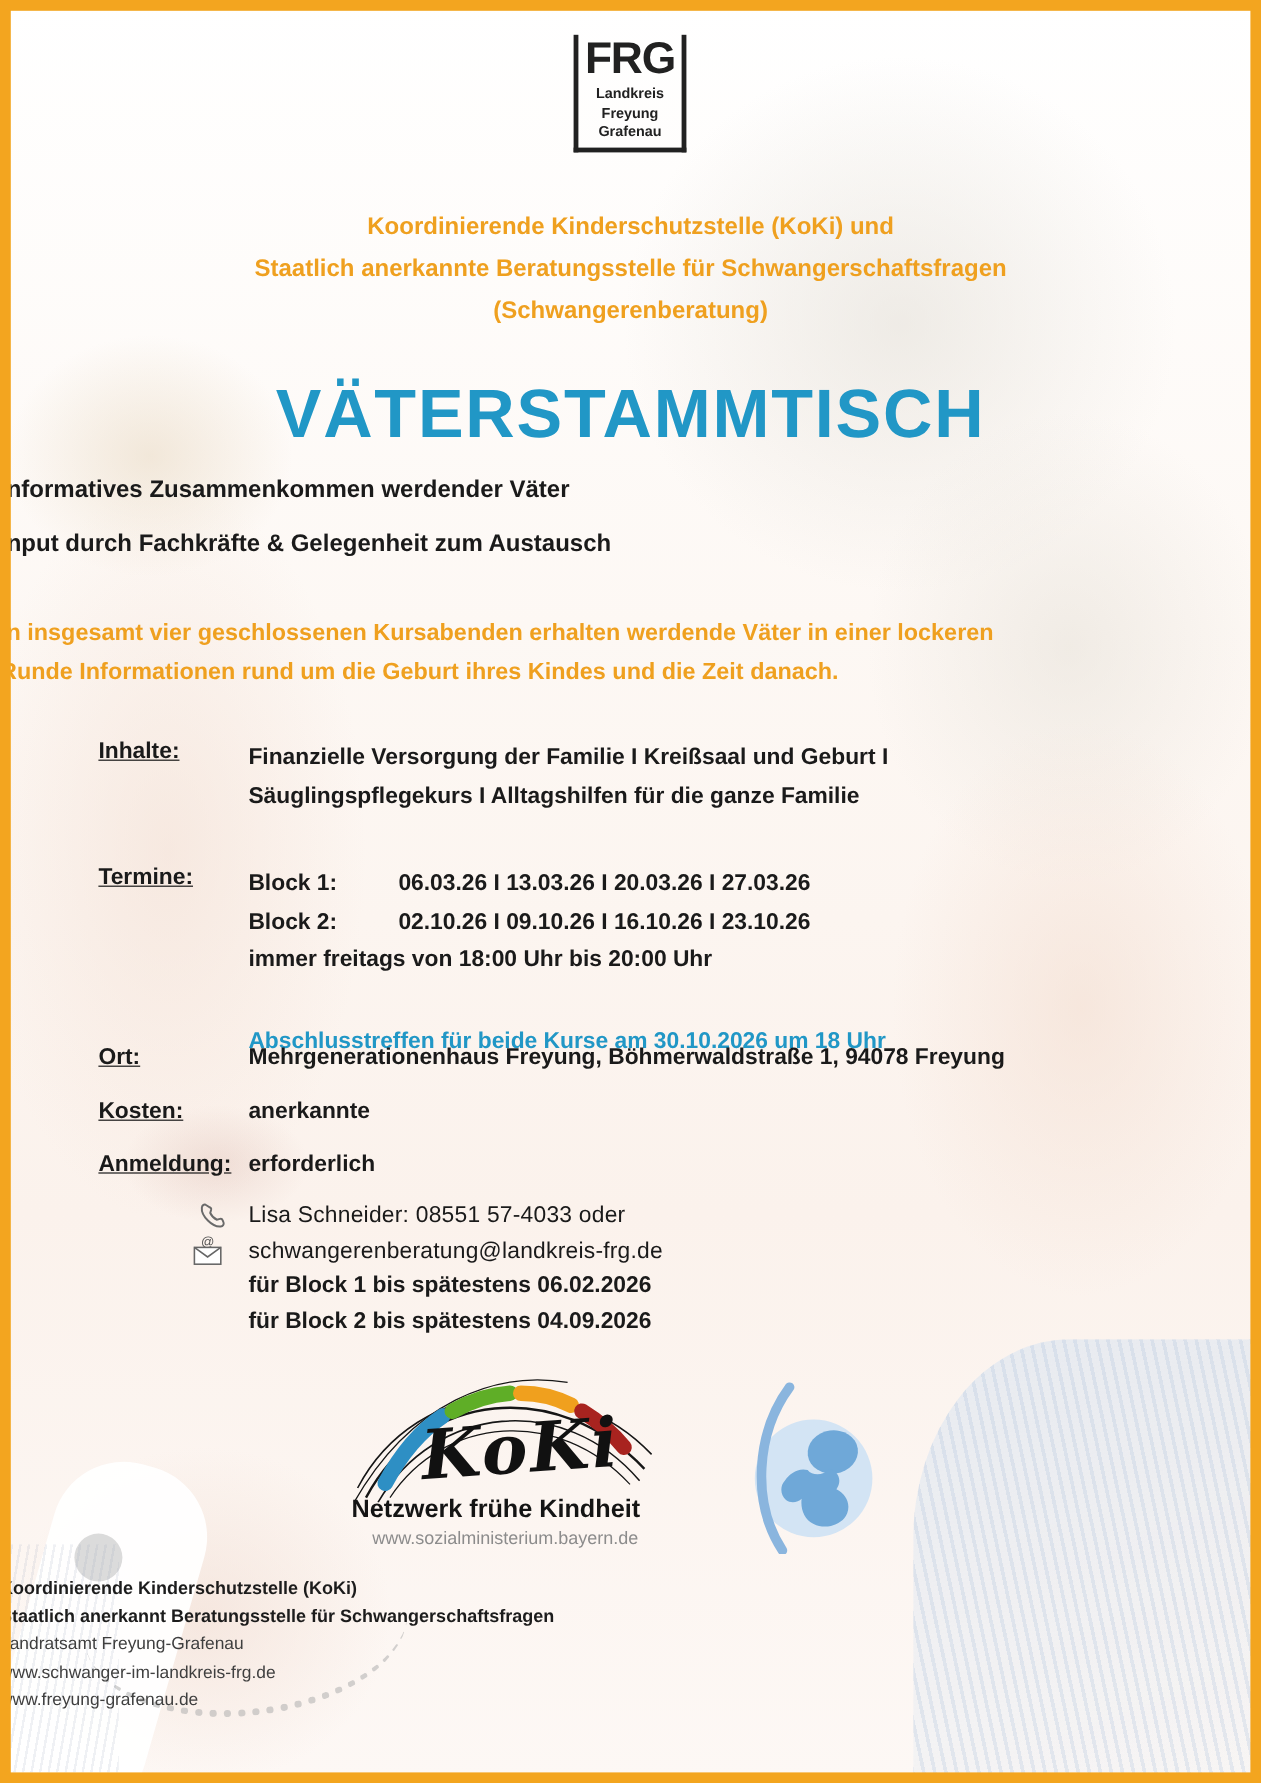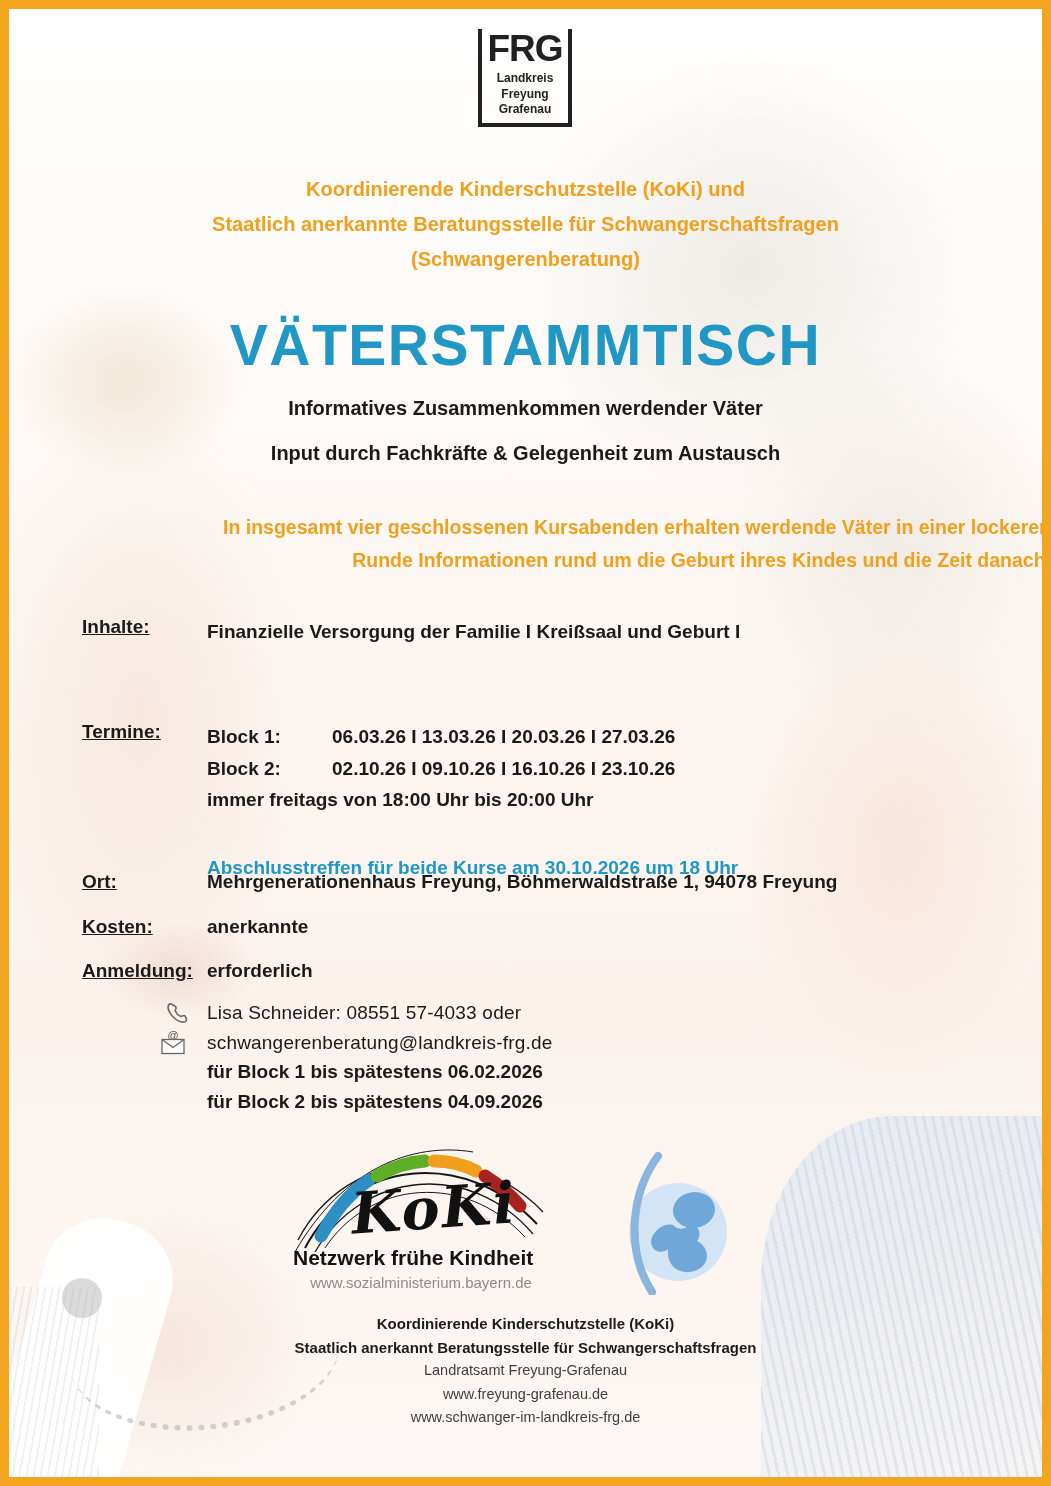--- a/index.html
+++ b/index.html
@@ -53,25 +53,25 @@
   .frg-box { width:94px; min-height:98px; border:4px solid #212121; border-top:none; padding-bottom:4px; }
   .frg-word { font-size:37px; font-weight:bold; letter-spacing:-1px; line-height:40px; margin-top:-3px; color:#212121; }
   .frg-lines { font-size:12px; font-weight:bold; line-height:15.5px; color:#212121; margin-top:2px; }
 
   .org-header { left:0; top:172px; width:100%; text-align:center;
     color:#EFA01F; font-weight:bold; font-size:20px; line-height:35px; }
 
   .main-title { left:0; top:312px; width:100%; text-align:center; margin:0;
     color:#2197C6; font-size:57px; font-weight:bold; letter-spacing:1.5px; }
 
-  .subtitle { left:0; width:100%; text-align:center; font-size:20px; font-weight:bold; }
+  .subtitle { left:0; width:100%; text-align:left; font-size:20px; font-weight:bold; }
   .subtitle-1 { top:397px; }
   .subtitle-2 { top:442px; }
 
-  .intro { left:0; top:511px; width:100%; text-align:right;
+  .intro { left:0; top:511px; width:100%; text-align:left;
     color:#EFA01F; font-weight:bold; font-size:19.5px; line-height:33px; }
 
   .row { left:82px; font-size:19px; font-weight:bold; }
   .row .label { position:absolute; left:0; white-space:nowrap;text-decoration:underline; }
   .row .rcontent { position:absolute; left:125px; white-space:nowrap; }
   .row-inhalte { top:616px; } .row-inhalte .rcontent { line-height:32px; }
   .row-termine { top:721px; } .row-termine .rcontent { line-height:31.5px; }
   .block-label { display:inline-block; width:125px; }
   .row-final { left:207px; top:857px; color:#2197C6; font-size:19px; font-weight:bold; }
   .row-ort { top:871px; } .row-kosten { top:916px; } .row-anmeldung { top:960px; }
@@ -90,21 +90,21 @@
   .koki-name { position:absolute; left:58px; top:34px;
     font-family:"DejaVu Serif", serif; font-style:italic; font-weight:bold;
     font-size:57px; color:#111; transform:rotate(-4deg); letter-spacing:2px; }
   .koki-tagline { position:absolute; left:0; top:106px; width:100%; text-align:left;
     font-size:21px; font-weight:bold; color:#141414; }
   .koki-url { position:absolute; left:0; top:134px; width:100%; text-align:center;
     font-size:15px; color:#8c8c8c; }
 
   .baby-logo { left:610px; top:1150px; }
 
-  .footer { left:0; top:1312px; width:100%; text-align:center; line-height:23.5px; }
+  .footer { left:0; top:1312px; width:100%; line-height:23.5px; }
   .footer .f-bold { font-size:15px; font-weight:bold; color:#1c1c1c; }
   .footer .f-reg { font-size:14.5px; color:#3f3f3f; }
 </style>
 </head>
 <body>
 
 <div class="page">
 
   <div class="bg">
     <div class="bg-tint"></div>
@@ -148,20 +148,21 @@
 
     <div class="abs intro">
       <div>In insgesamt vier geschlossenen Kursabenden erhalten werdende Väter in einer lockeren</div>
       <div>Runde Informationen rund um die Geburt ihres Kindes und die Zeit danach.</div>
     </div>
 
     <div class="abs row row-inhalte">
       <span class="label">Inhalte:</span>
       <span class="rcontent">
         <div>Finanzielle Versorgung der Familie I Kreißsaal und Geburt I</div>
+        <div>Säuglingspflegekurs I Alltagshilfen für die ganze Familie</div>
       </span>
     </div>
 
     <div class="abs row row-termine">
       <span class="label">Termine:</span>
       <span class="rcontent">
         <div><span class="block-label">Block 1:</span><span>06.03.26 I 13.03.26 I 20.03.26 I 27.03.26</span></div>
         <div><span class="block-label">Block 2:</span><span>02.10.26 I 09.10.26 I 16.10.26 I 23.10.26</span></div>
         <div>immer freitags von 18:00 Uhr bis 20:00 Uhr</div>
       </span>
@@ -224,20 +225,20 @@
         <path d="M48 6 C20 44 16 102 42 142" fill="none" stroke="#8AB5DE" stroke-width="8" stroke-linecap="round"></path>
         <ellipse cx="84" cy="60" rx="21" ry="18" fill="#6FA8D8" transform="rotate(-8 84 60)"></ellipse>
         <path d="M44 84 c-4 4 -4 12 1 16 c4 3 10 2 13 -1 c-1 8 2 17 10 21 c10 5 24 1 28 -9 c3 -8 -1 -16 -9 -20 c5 -7 2 -15 -6 -17 c-5 6 -14 6 -18 1 c-8 -2 -15 3 -19 9 z" fill="#6FA8D8"></path>
       </svg>
     </div>
 
     <div class="abs footer">
       <div class="f-bold">Koordinierende Kinderschutzstelle (KoKi)</div>
       <div class="f-bold">Staatlich anerkannt Beratungsstelle für Schwangerschaftsfragen</div>
       <div class="f-reg">Landratsamt Freyung-Grafenau</div>
+      <div class="f-reg">www.schwanger-im-landkreis-frg.de</div>
       <div class="f-reg">www.freyung-grafenau.de</div>
-      <div class="f-reg">www.schwanger-im-landkreis-frg.de</div>
     </div>
 
   </div>
 
   <div class="page-frame"></div>
 </div>
 
 </body></html>

